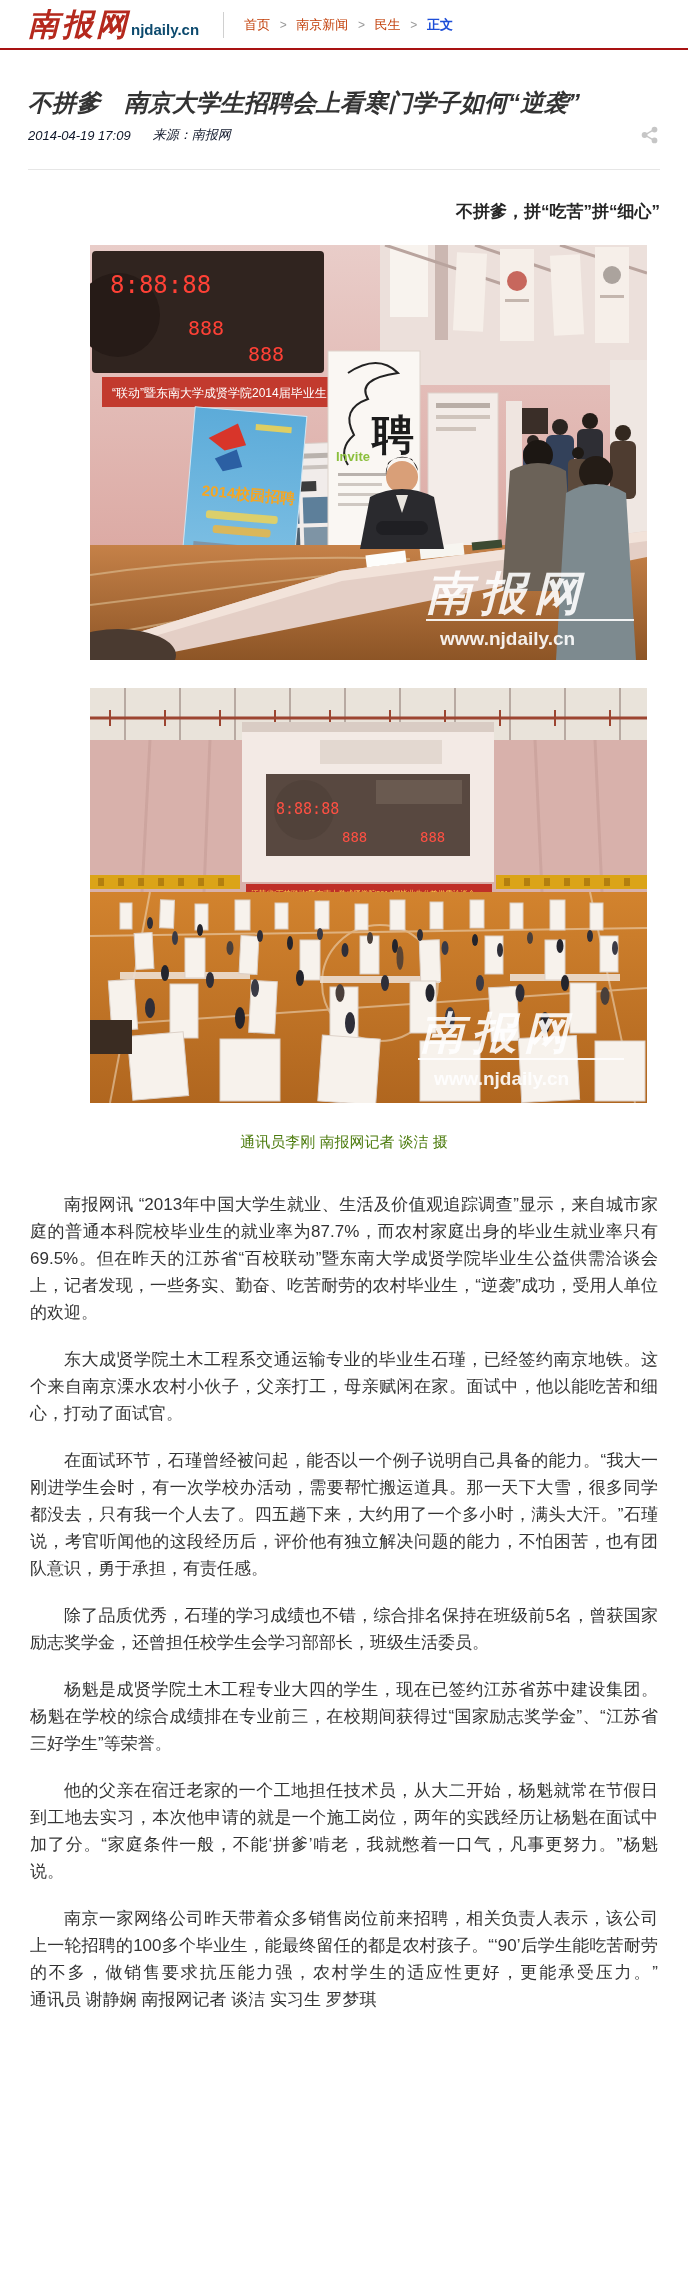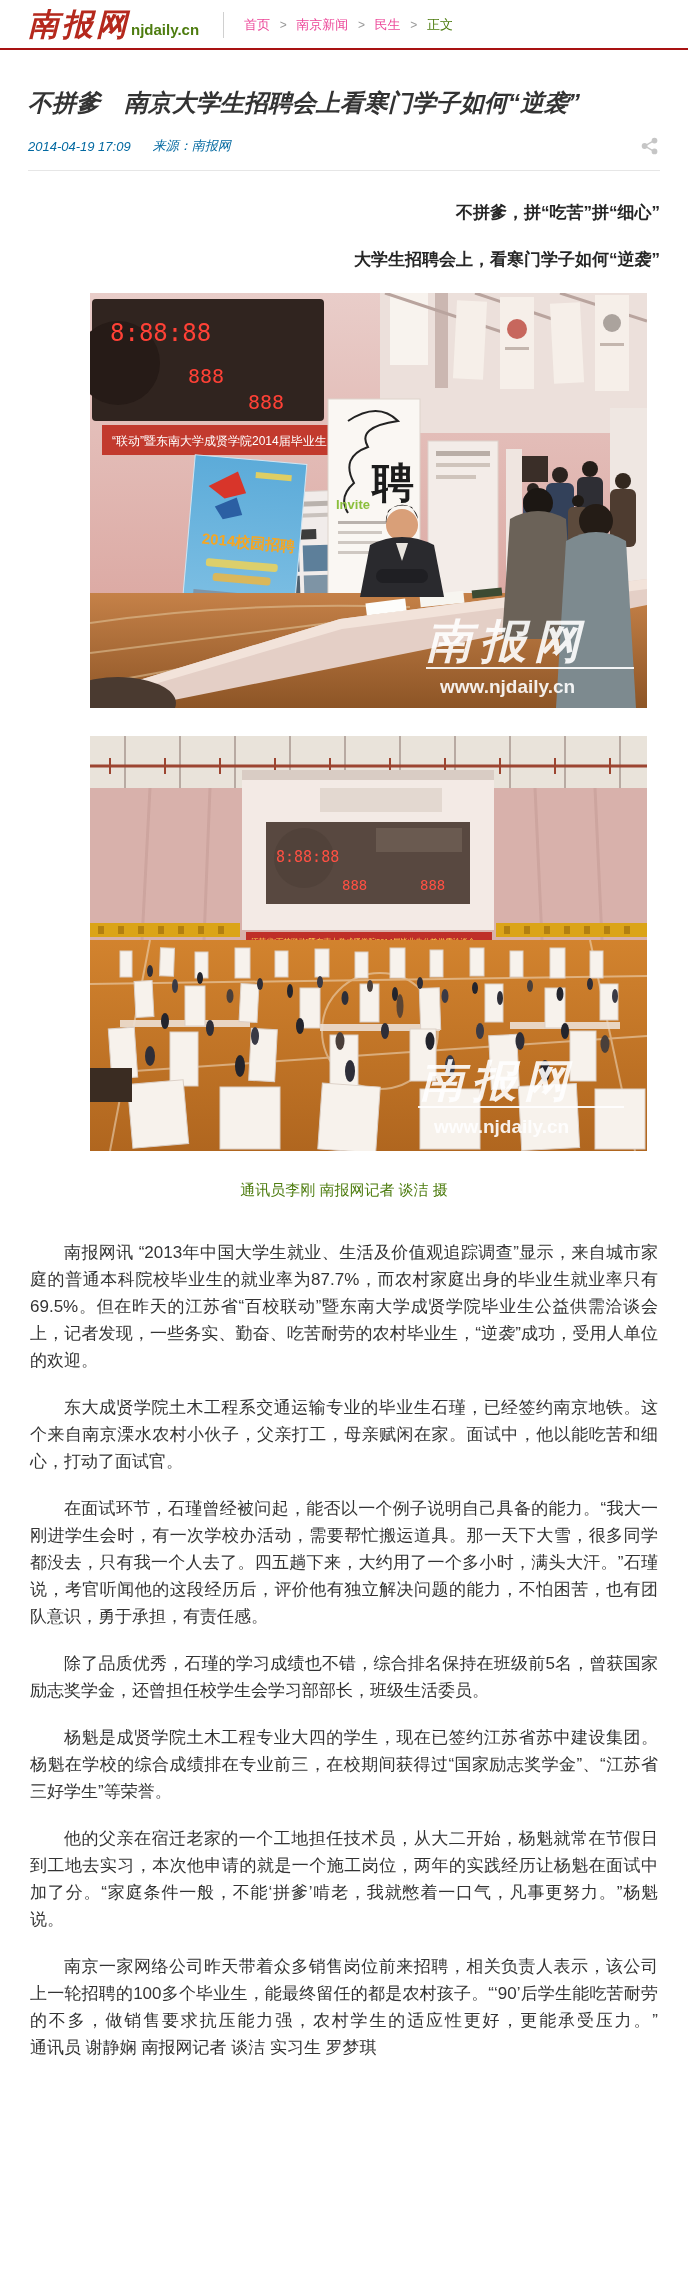--- a/index.html
+++ b/index.html
@@ -1,30 +1,30 @@
 <!DOCTYPE html>
 <html><head>
 <meta charset="utf-8">
 <style>
   html,body{margin:0;padding:0;background:#ffffff;}
   body{width:688px;font-family:"Liberation Sans",sans-serif;color:#333;}
   
   .site-header{display:flex;align-items:center;padding:9px 0 8px 28px;border-bottom:2px solid #a81212;}
   .logo{display:flex;align-items:baseline;cursor:pointer;}
   .logo-cn{font-family:"DejaVu Serif",serif;font-style:italic;font-weight:bold;font-size:31px;color:#b5291d;letter-spacing:3px;line-height:1;}
-  .logo-domain{color:#4d7c0f;font-weight:bold;font-size:15px;margin-left:1px;}
+  .logo-domain{color:#0c4a6e;font-weight:bold;font-size:15px;margin-left:1px;}
   .v-divider{width:1px;height:26px;background:#d0d0d0;margin:0 20px 0 24px;}
   .breadcrumb{font-size:13px;color:#444;}
-  .breadcrumb a{color:#ec4899;text-decoration:none;cursor:pointer;}
+  .breadcrumb a{color:#c2410c;text-decoration:none;cursor:pointer;}
   .breadcrumb .sep{color:#999;margin:0 6px;font-size:12px;}
-  .breadcrumb .current{color:#4d7c0f;}
+  .breadcrumb .current{color:#1d4ed8;font-weight:bold;}
   
   .article-head{padding:0 28px;font-style:italic;}
   .article-title{font-size:24px;line-height:34px;font-weight:bold;color:#333;margin:36px 0 0;}
-  .meta-row{display:flex;align-items:center;margin-top:16px;padding-bottom:14px;border-bottom:1px solid #e6e6e6;font-size:13px;color:#0369a1;}
+  .meta-row{display:flex;align-items:center;margin-top:5px;padding-bottom:24px;border-bottom:1px solid #e6e6e6;font-size:13px;color:#0f172a;}
   .meta-row .source{margin-left:22px;}
   .share-btn{margin-left:auto;cursor:pointer;display:flex;align-items:center;}
   
   .intro{margin:28px 28px 0;text-align:right;}
   .intro p{margin:0 0 20px;font-size:17px;line-height:27px;font-weight:bold;color:#262626;text-indent:2em;}
   
   .photos{margin-top:15px;padding-left:48px;}
   figure.photo{margin:0 auto;width:557px;height:415px;overflow:hidden;}
   figure.photo + figure.photo{margin-top:28px;}
   figure.photo svg{display:block;}
@@ -68,21 +68,20 @@
           <circle cx="4.6" cy="10" r="2.2"></circle>
           <circle cx="14.5" cy="15.4" r="2.2"></circle>
         </g>
       </svg>
     </span>
   </div>
 </div>
 
 <div class="intro">
   <p>不拼爹，拼“吃苦”拼“细心”</p>
-  <p>大学生招聘会上，看寒门学子如何“逆袭”</p>
 </div>
 
 <div class="photos">
 
   <figure class="photo">
     <svg width="557" height="415" viewBox="0 0 557 415">
       <defs>
         <linearGradient id="g-wall1" x1="0" y1="0" x2="0" y2="1">
           <stop offset="0" stop-color="#e9cdc9"></stop>
             <stop offset="1" stop-color="#dcaaa4"></stop>

